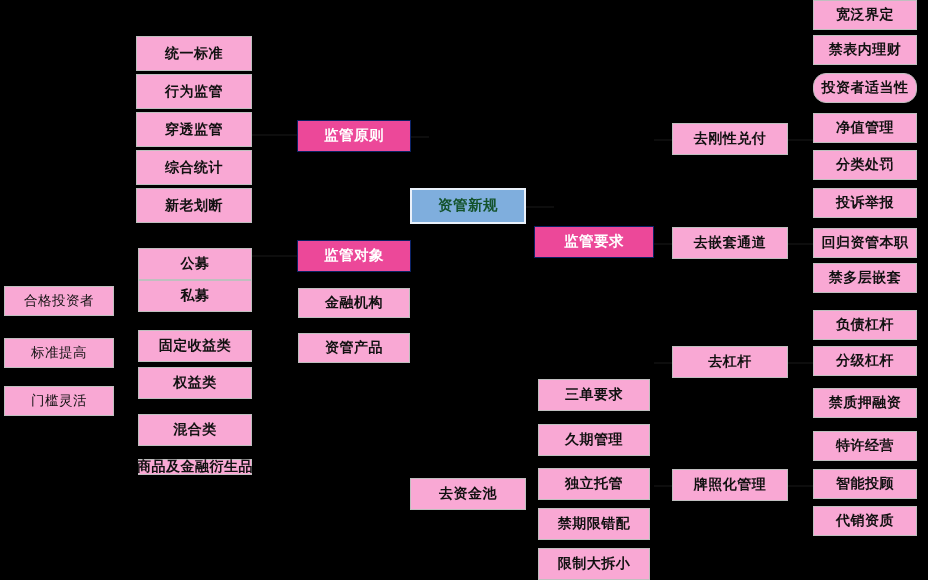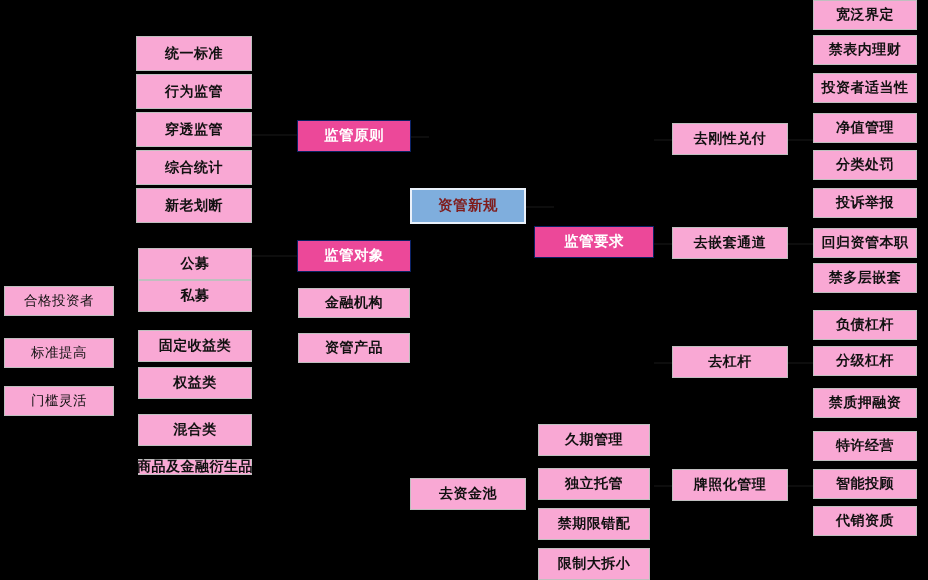--- a/index.html
+++ b/index.html
@@ -41,21 +41,21 @@
   .hdr{
     background:#ec4899;
     color:#ffffff;
     border:1px solid #0B2265;
     font-size:14.5px;
     font-weight:bold;
   }
   
   .root{
     background:#7FAEDD;
-    color:#7f1d1d;
+    color:#14532d;
     border:2px solid #eaf1fa;
     font-size:14.5px;
     font-weight:bold;
   }
   .conn{
     position:absolute;
     background:#0d0d0d;
   }
 </style>
 </head>
@@ -93,27 +93,28 @@
     <div class="node leaf" style="left: 138px; top: 459px; width: 114px; height: 16px;">商品及金融衍生品</div>
     <div class="node leaf thin" style="left: 4px; top: 286px; width: 110px; height: 30px;">合格投资者</div>
     <div class="node leaf thin" style="left: 4px; top: 338px; width: 110px; height: 30px;">标准提高</div>
     <div class="node leaf thin" style="left: 4px; top: 386px; width: 110px; height: 30px;">门槛灵活</div>
     <div class="node hdr" style="left: 534px; top: 226px; width: 120px; height: 32px;">监管要求</div>
     <div class="node leaf" style="left: 672px; top: 123px; width: 116px; height: 32px;">去刚性兑付</div>
     <div class="node leaf" style="left: 672px; top: 227px; width: 116px; height: 32px;">去嵌套通道</div>
     <div class="node leaf" style="left: 672px; top: 346px; width: 116px; height: 32px;">去杠杆</div>
     <div class="node leaf" style="left: 672px; top: 469px; width: 116px; height: 32px;">牌照化管理</div>
     <div class="node leaf" style="left: 410px; top: 478px; width: 116px; height: 32px;">去资金池</div>
+    <div class="node leaf" style="left: 538px; top: 379px; width: 112px; height: 32px;">三单要求</div>
     <div class="node leaf" style="left: 538px; top: 424px; width: 112px; height: 32px;">久期管理</div>
     <div class="node leaf" style="left: 538px; top: 468px; width: 112px; height: 32px;">独立托管</div>
     <div class="node leaf" style="left: 538px; top: 508px; width: 112px; height: 32px;">禁期限错配</div>
     <div class="node leaf" style="left: 538px; top: 548px; width: 112px; height: 32px;">限制大拆小</div>
     <div class="node leaf" style="left: 813px; top: 0px; width: 104px; height: 30px;">宽泛界定</div>
     <div class="node leaf" style="left: 813px; top: 35px; width: 104px; height: 30px;">禁表内理财</div>
-    <div class="node leaf" style="left: 813px; top: 73px; width: 104px; height: 30px;">投资者适当性</div>
+    <div class="node leaf" style="left: 813px; top: 73px; width: 104px; height: 30px; border-radius: 13px;">投资者适当性</div>
     <div class="node leaf" style="left: 813px; top: 113px; width: 104px; height: 30px;">净值管理</div>
     <div class="node leaf" style="left: 813px; top: 150px; width: 104px; height: 30px;">分类处罚</div>
     <div class="node leaf" style="left: 813px; top: 188px; width: 104px; height: 30px;">投诉举报</div>
     <div class="node leaf" style="left: 813px; top: 228px; width: 104px; height: 30px;">回归资管本职</div>
     <div class="node leaf" style="left: 813px; top: 263px; width: 104px; height: 30px;">禁多层嵌套</div>
     <div class="node leaf" style="left: 813px; top: 310px; width: 104px; height: 30px;">负债杠杆</div>
     <div class="node leaf" style="left: 813px; top: 346px; width: 104px; height: 30px;">分级杠杆</div>
     <div class="node leaf" style="left: 813px; top: 388px; width: 104px; height: 30px;">禁质押融资</div>
     <div class="node leaf" style="left: 813px; top: 431px; width: 104px; height: 30px;">特许经营</div>
     <div class="node leaf" style="left: 813px; top: 469px; width: 104px; height: 30px; text-align: center;">智能投顾</div>

